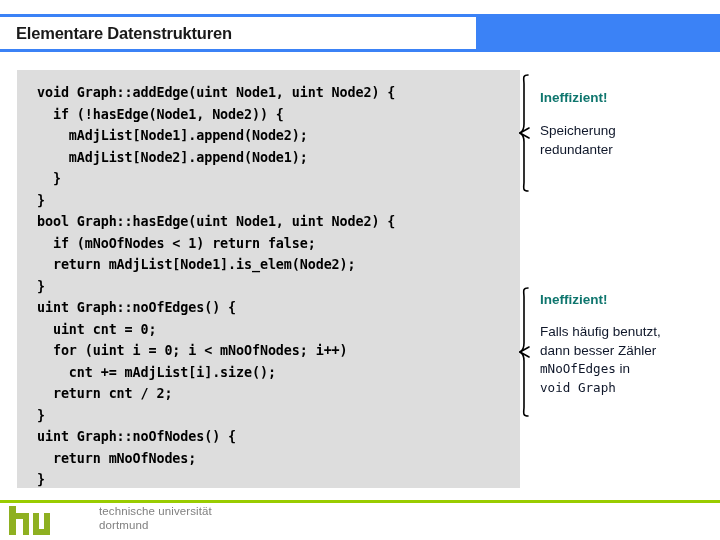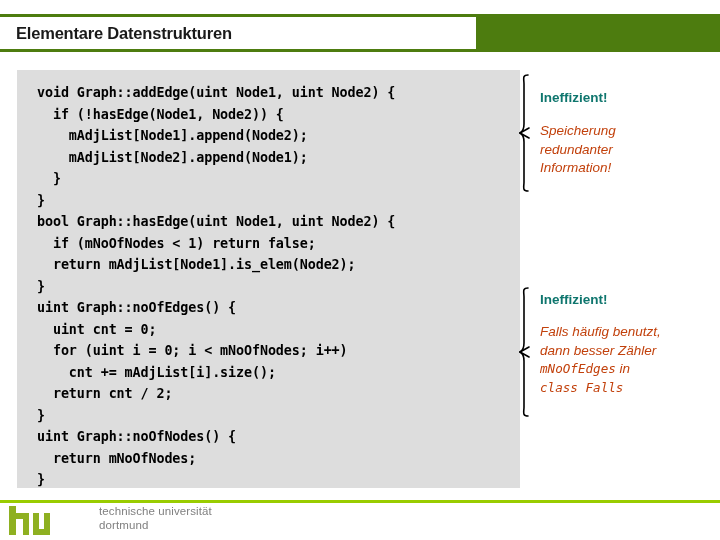--- a/index.html
+++ b/index.html
@@ -15,21 +15,21 @@
     position: relative;
   }
 
   
   #header {
     position: absolute;
     left: 0;
     top: 14px;
     width: 720px;
     height: 38px;
-    background: #4d7c0f;
+    background: #3b82f6;
   }
   #header-title-plate {
     position: absolute;
     left: 0;
     top: 3px;
     width: 476px;
     height: 32px;
     background: #ffffff;
   }
   #header-title {
@@ -90,23 +90,22 @@
   .ann-title {
     position: absolute;
     font-size: 13.5px;
     font-weight: bold;
     color: #0f766e;
     white-space: nowrap;
   }
   .ann-body {
     position: absolute;
     font-size: 13.5px;
-    color: #c2410c;
+    color: #0f172a;
     line-height: 18.5px;
-    font-style: italic;
   }
   .ann-body .mono {
     font-family: "DejaVu Sans Mono", "Liberation Mono", monospace;
     font-size: 12.6px;
   }
 
   #brace-1 { left: 519px; top: 74px; }
   #ann-1-title { left: 540px; top: 90px; }
   #ann-1-body  { left: 540px; top: 122px; width: 175px; }
 
@@ -180,35 +179,34 @@
 <div id="brace-1" class="brace-group">
   <svg class="brace-svg" width="22" height="118" viewBox="0 0 22 118">
     <path d="M9 1 C3 1, 5 5, 5 10 L5 50 C5 56, 3 58, 1 59 C3 60, 5 62, 5 68 L5 108 C5 113, 3 117, 9 117" fill="none" stroke="#000000" stroke-width="1.6" stroke-linecap="round"></path>
     <path d="M1 59 L10 54 M1 59 L10 64" fill="none" stroke="#000000" stroke-width="1.6" stroke-linecap="round"></path>
   </svg>
 </div>
 <div id="ann-1-title" class="ann-title">Ineffizient!</div>
 <div id="ann-1-body" class="ann-body">
   <div>Speicherung</div>
   <div>redundanter</div>
-  <div>Information!</div>
 </div>
 
 <div id="brace-2" class="brace-group">
   <svg class="brace-svg" width="22" height="130" viewBox="0 0 22 130">
     <path d="M9 1 C3 1, 5 5, 5 10 L5 56 C5 62, 3 64, 1 65 C3 66, 5 68, 5 74 L5 120 C5 125, 3 129, 9 129" fill="none" stroke="#000000" stroke-width="1.6" stroke-linecap="round"></path>
     <path d="M1 65 L10 60 M1 65 L10 70" fill="none" stroke="#000000" stroke-width="1.6" stroke-linecap="round"></path>
   </svg>
 </div>
 <div id="ann-2-title" class="ann-title">Ineffizient!</div>
 <div id="ann-2-body" class="ann-body">
   <div>Falls häufig benutzt,</div>
   <div>dann besser Zähler</div>
   <div><span class="mono">mNoOfEdges</span><span> in</span></div>
-  <div><span class="mono">class Falls</span></div>
+  <div><span class="mono">void Graph</span></div>
 </div>
 
 <div id="footer-rule"></div>
 <div id="logo">
   <svg id="logo-mark" width="44" height="30" viewBox="0 0 44 30">
     <rect x="1" y="0" width="7" height="29" fill="#8eb021"></rect>
     <rect x="1" y="7" width="19" height="6" fill="#8eb021"></rect>
     <rect x="15" y="7" width="6" height="22" fill="#8eb021"></rect>
     <rect x="25" y="7" width="6" height="22" fill="#8eb021"></rect>
     <rect x="25" y="23" width="17" height="6" fill="#8eb021"></rect>

